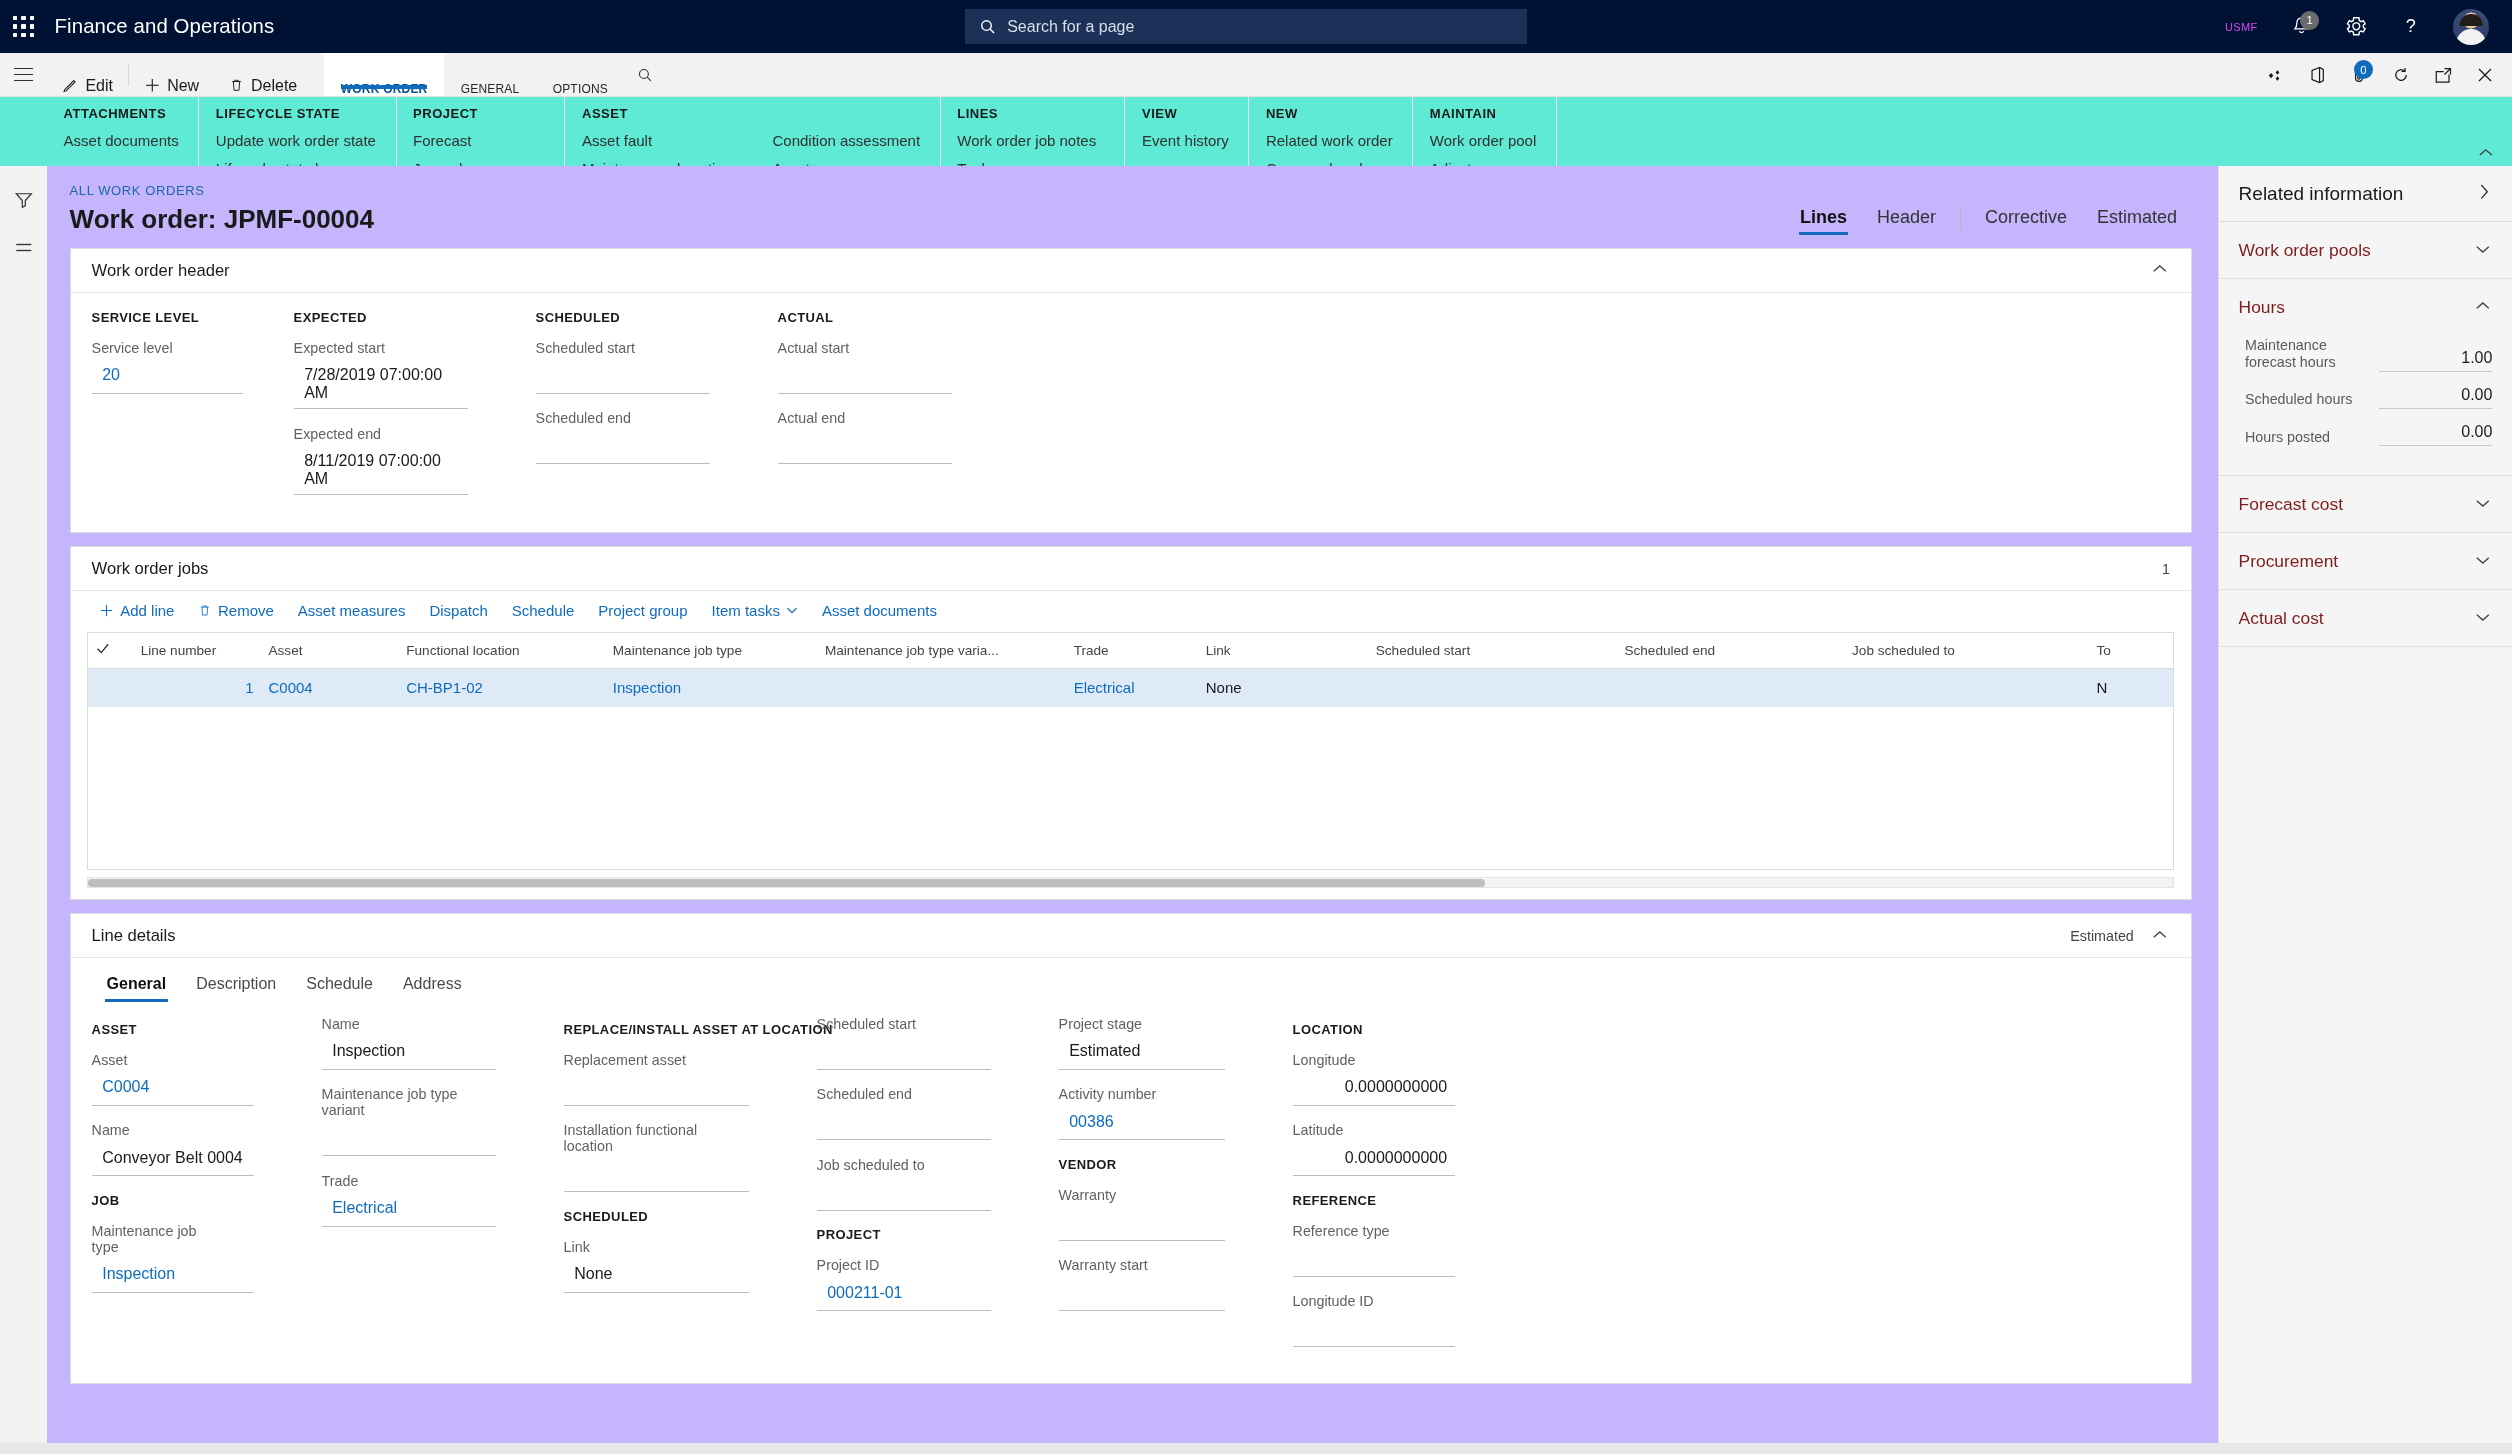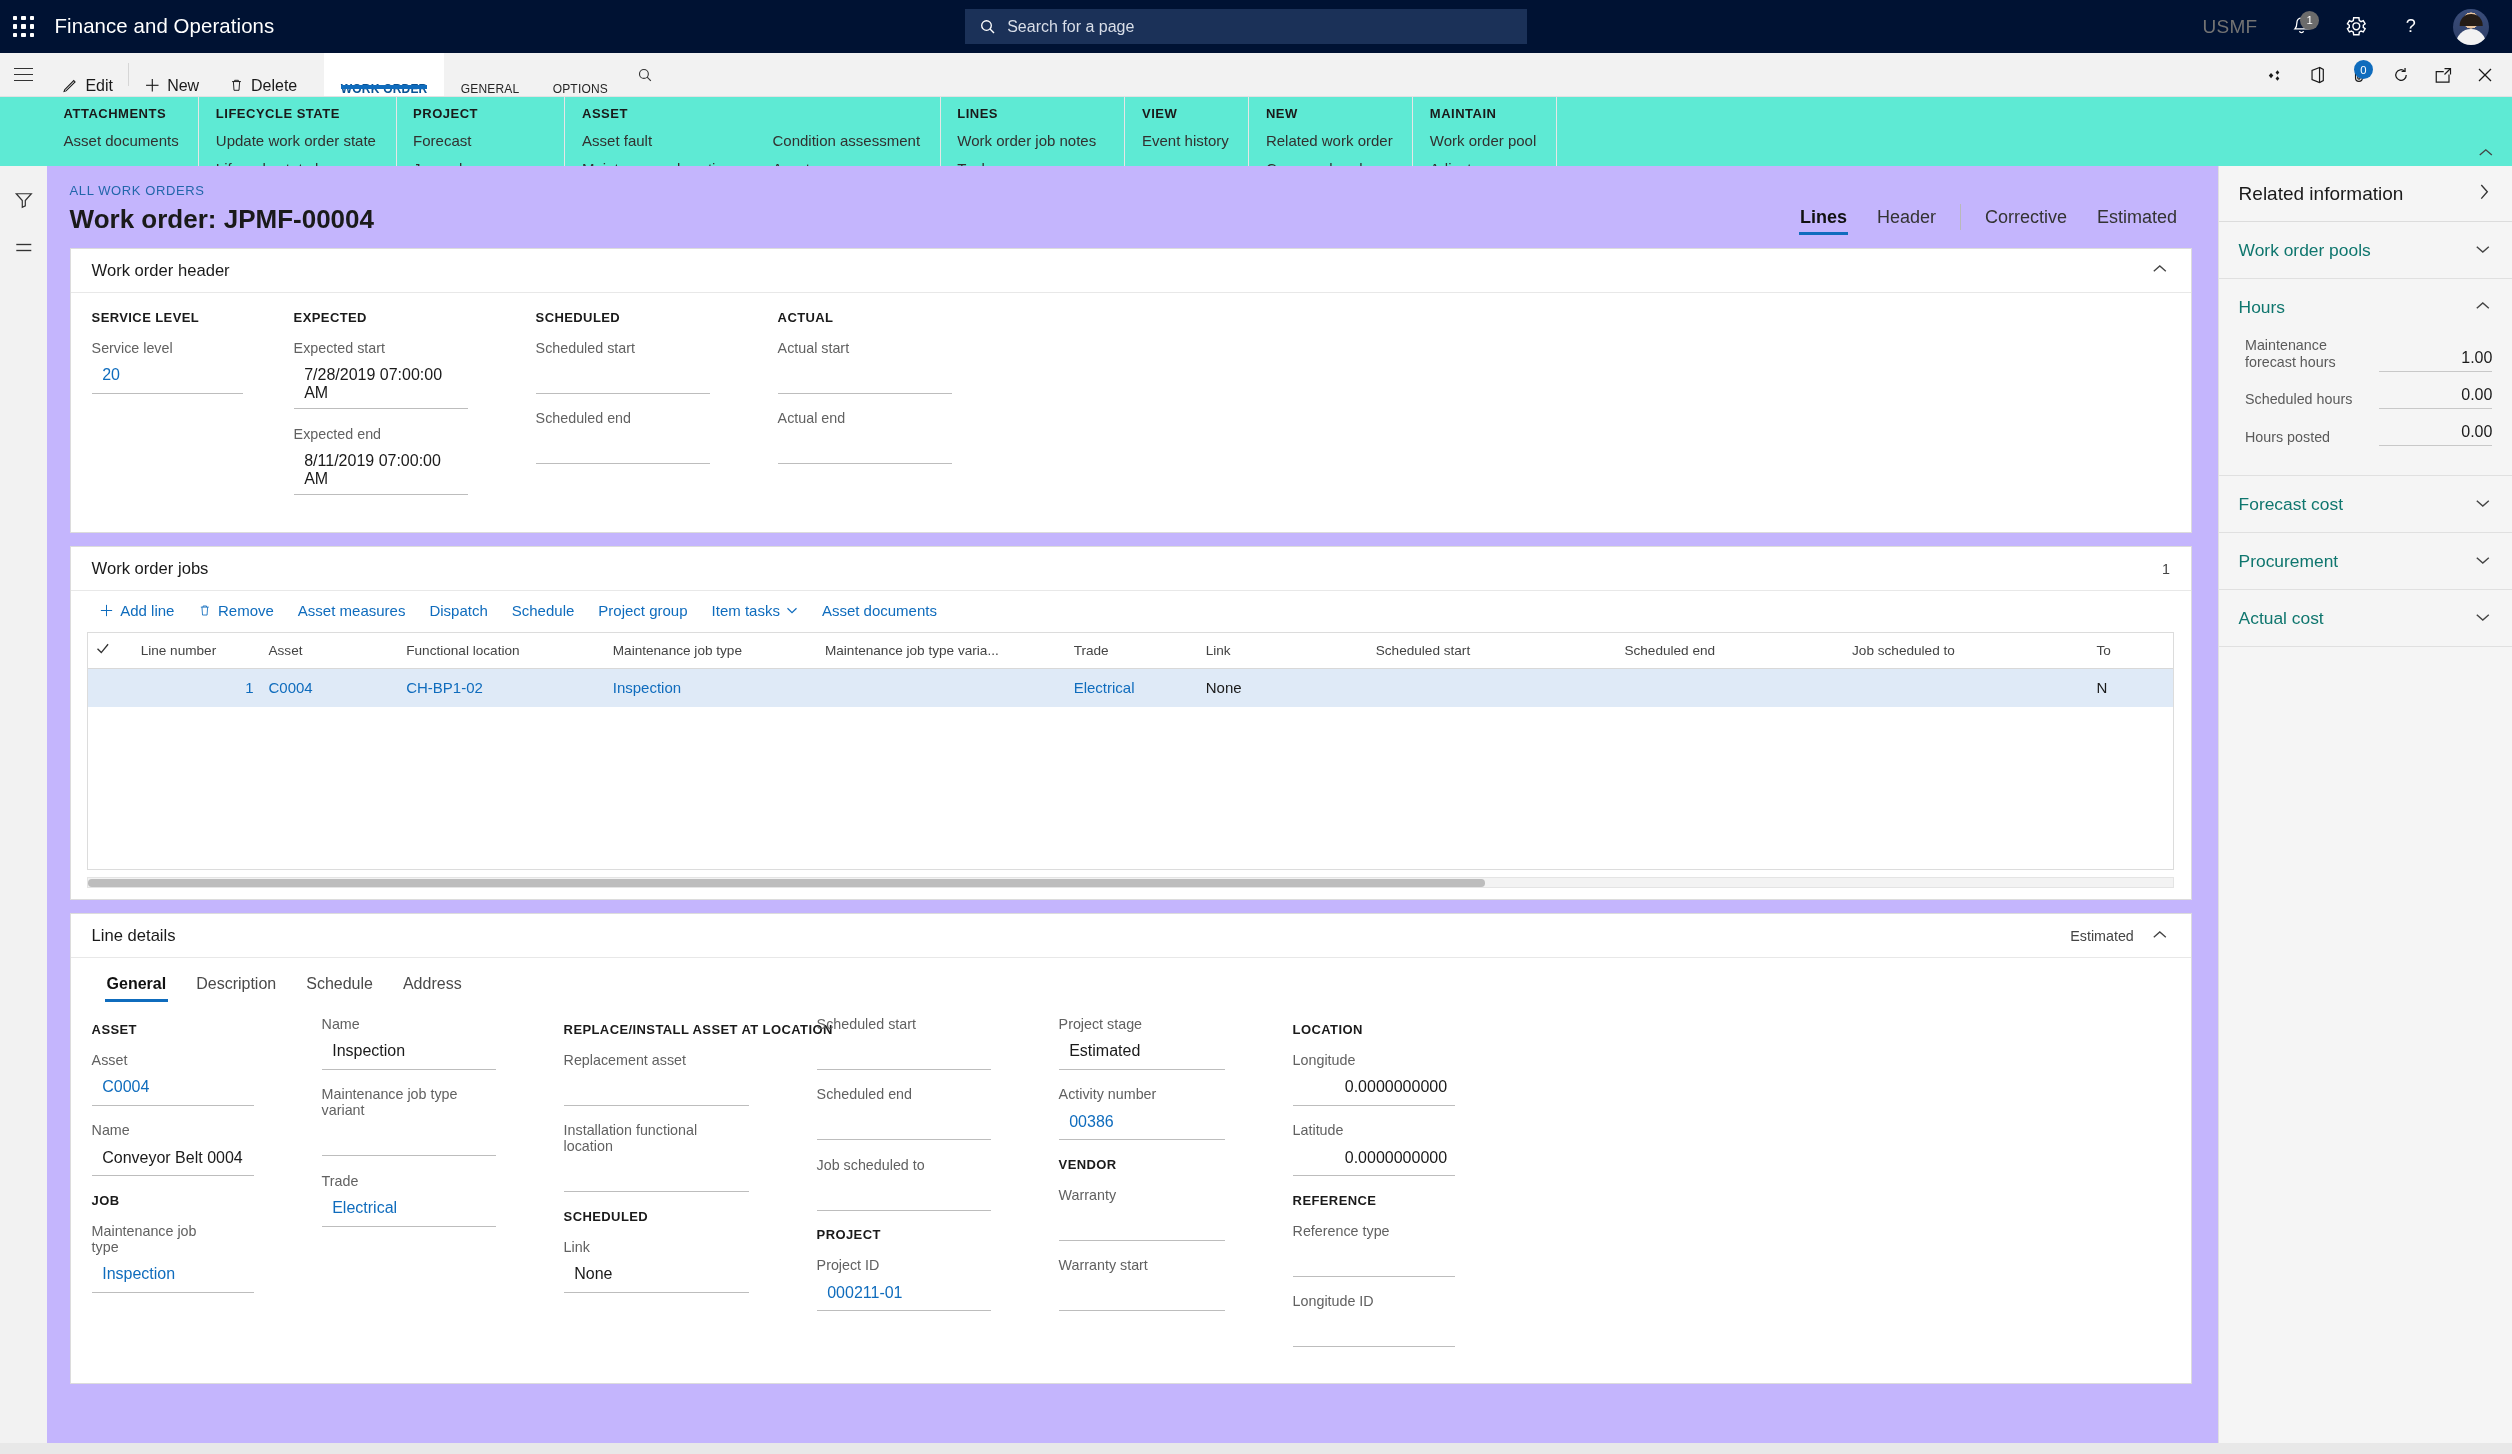--- a/index.html
+++ b/index.html
@@ -21,21 +21,21 @@
   .waffle-grid i { width:4.5px; height:4.5px; background:#fff; border-radius:0.8px; display:block; }
   .brand { color:#ffffff; font-size:20.4px; letter-spacing:0.1px; margin-left:7.5px; }
   .searchwrap {
     position:absolute; left:965px; top:9px; width:562px; height:35px;
     background:#1b3158; display:flex; align-items:center; padding:0 13.6px; cursor:text;
   }
   .searchwrap svg { flex:0 0 auto; }
   .searchph { color:#d9dee8; font-size:16px; margin-left:10.6px; }
   .topright { position:absolute; right:0; top:0; height:53px; display:flex; align-items:center; gap:0; }
   .tr-item { height:53px; display:flex; align-items:center; justify-content:center; padding:0 16.6px; cursor:pointer; position:relative;}
-  .company { color:#737373; font-size:19px; letter-spacing:0.3px; }
+  .company { color:#d946ef; font-size:11px; letter-spacing:0.3px; }
   .bellbadge {
     position:absolute; top:10.6px; right:9px; background:#6b6b6b; color:#fff;
     font-size:11.3px; min-width:19px; height:19px; border-radius:9.8px;
     display:flex; align-items:center; justify-content:center; padding:0 3.8px;
   }
   .avatar {
     width:36px; height:36px; border-radius:50%;
     background: radial-gradient(circle at 50% 32%, #e8c5a0 0 26%, rgba(0,0,0,0) 27%),
                 linear-gradient(#3a4d7a, #2d3e66);
     overflow:hidden; position:relative; margin-right:6px;
@@ -136,21 +136,21 @@
   .ldtabs { display:flex; gap:0; padding:10.6px 21px 0 21px; }
   .ldtab { font-size:16px; color:#4a4a4a; padding:6px 15px 10.6px 15px; cursor:pointer; position:relative; }
   .ldtab.active { color:#111; font-weight:600; }
   .ldtab.active::after { content:''; position:absolute; left:13.6px; right:13.6px; bottom:1.5px; height:3px; background:#0f6cbd;}
 
   
   .rp-head { height:56px; display:flex; align-items:center; justify-content:space-between; padding:0 19.6px; border-bottom:0.8px solid #dcdcdc;}
   .rp-title { font-size:19px; color:#1a1a1a; }
   .rp-sec { border-bottom:0.8px solid #e0e0e0; }
   .rp-sechead { height:56px; display:flex; align-items:center; justify-content:space-between; padding:0 19.6px; cursor:pointer;}
-  .rp-secname { font-size:17.4px; color:#0f766e; }
+  .rp-secname { font-size:17.4px; color:#7f1d1d; }
   .rp-body { padding:1.5px 19.6px 15px 26px; }
   .rp-row { display:flex; align-items:flex-end; justify-content:space-between; gap:12px; margin-bottom:13.6px; }
   .rp-lab { font-size:14.3px; color:#5a5a5a; line-height:1.25; max-width:143px; }
   .rp-val { font-size:16px; color:#1a1a1a; border-bottom:0.8px solid #c8c8c8; min-width:113px; text-align:right; padding-bottom:4.5px;}
 
   .footerstrip { height:12px; background:#e8e8e8; }
 </style>
 </head>
 <body>
 

